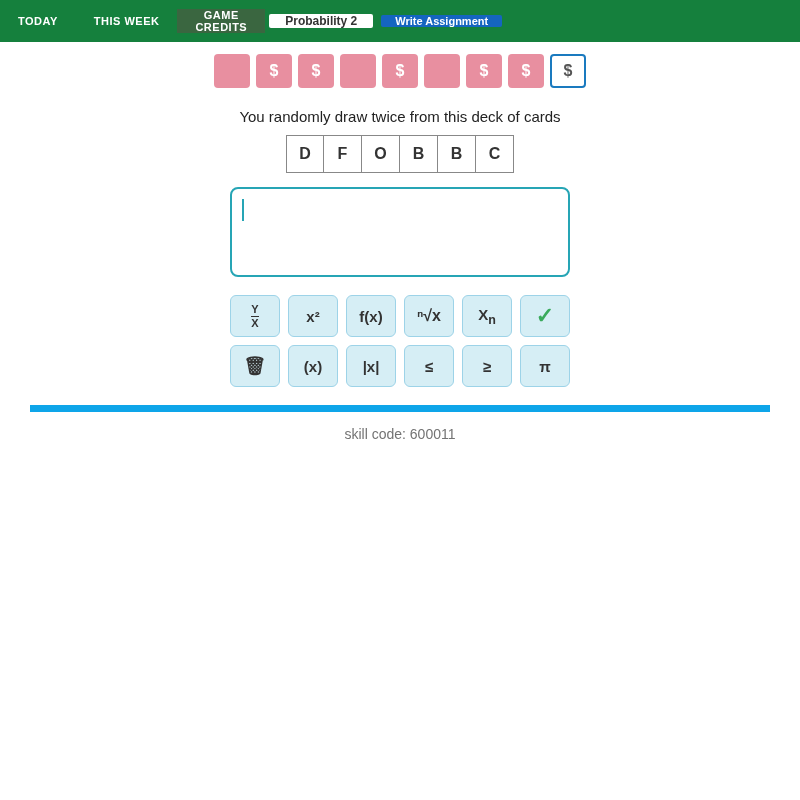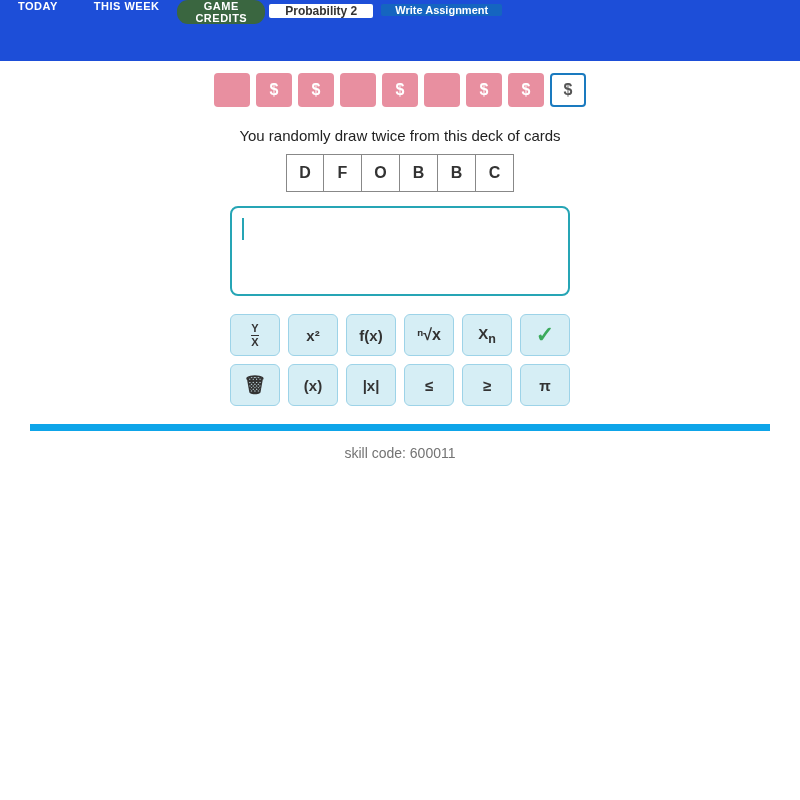--- a/index.html
+++ b/index.html
@@ -6,40 +6,39 @@
     body {
       font-family: Arial, sans-serif;
       background: #fff;
       width: 800px;
       height: 800px;
       overflow: hidden;
     }
 
     
     .top-nav {
-      background: #1d4ed8;
-      display: flex;
-      align-items: flex-start;
-      height: 61px;
+      background: #15803d;
+      display: flex;
+      align-items: center;
+      height: 42px;
     }
     .nav-item {
       color: #fff;
       font-size: 11px;
       font-weight: bold;
       display: flex;
       flex-direction: column;
       align-items: center;
       justify-content: center;
       padding: 0 18px;
       text-transform: uppercase;
       letter-spacing: 0.5px;
     }
     .nav-credits {
       background: #3a6640;
-      border-radius: 11px;
     }
     .prob-tab {
       background: #fff;
       color: #333;
       font-size: 12px;
       font-weight: bold;
       padding: 0 16px;
       display: flex;
       align-items: center;
       margin: 4px 4px;

